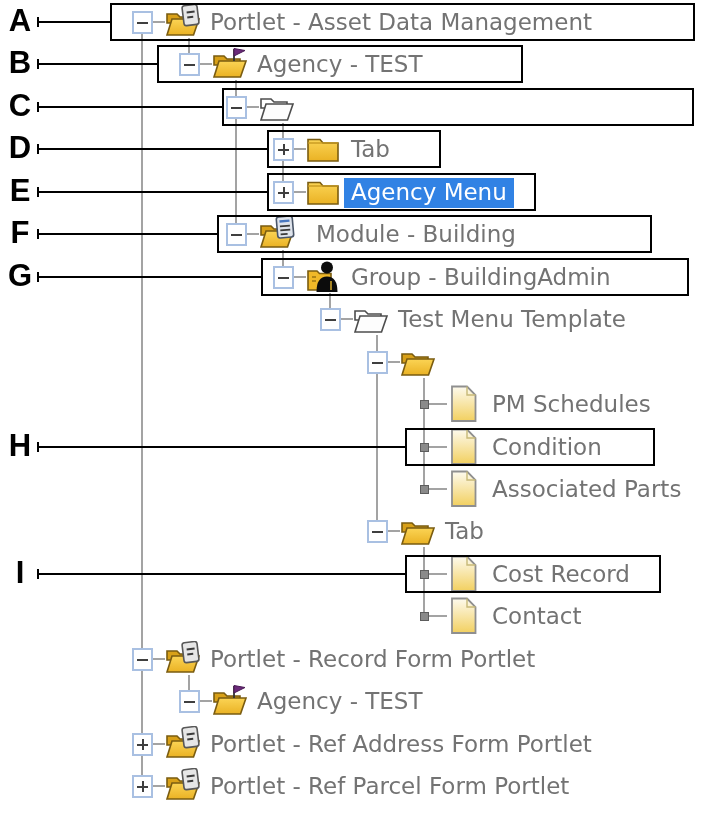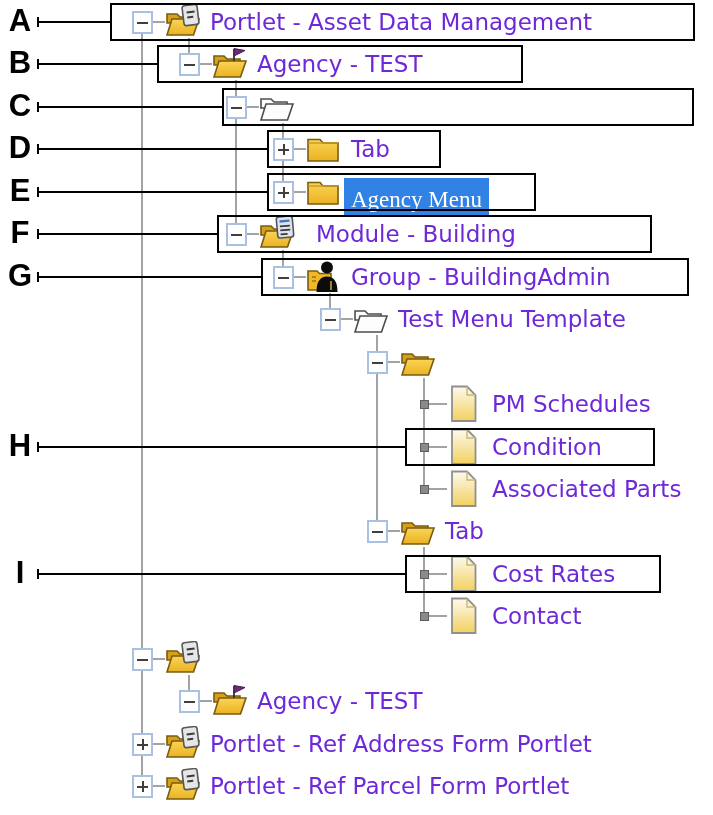--- a/index.html
+++ b/index.html
@@ -7,22 +7,22 @@
          font-family:"DejaVu Sans","Liberation Sans",sans-serif;}
   .vline{position:absolute;width:2px;background:#a3a3a3;}
   .hline{position:absolute;height:2px;background:#a3a3a3;}
   .tbox{position:absolute;width:21px;height:23px;background:#ffffff;border:2px solid #a9c0e2;
         box-sizing:border-box;display:flex;align-items:center;justify-content:center;cursor:pointer;}
   .sign-h{width:11px;height:2px;background:#3f3f3f;}
   .sign-v{position:absolute;width:2px;height:11px;background:#3f3f3f;}
   .bullet{position:absolute;width:9px;height:9px;background:#8a8a8a;border:1px solid #5d5d5d;box-sizing:border-box;}
   .icon{position:absolute;}
   .icon svg{display:block;width:100%;height:100%;}
-  .label{position:absolute;font-size:23px;color:#6d28d9;white-space:nowrap;height:28px;line-height:28px;cursor:default;}
-  .label.sel{background:#3182e4;color:#ffffff;padding:8px 7px 2px 7px;margin-left:-7px;height:auto;line-height:27px;font-family:Liberation Serif, serif;}
+  .label{position:absolute;font-size:23px;color:#737373;white-space:nowrap;height:28px;line-height:28px;cursor:default;}
+  .label.sel{background:#3182e4;color:#ffffff;padding:1px 7px 2px 7px;margin-left:-7px;height:auto;line-height:27px;}
   .cbox{position:absolute;border:2px solid #000000;box-sizing:border-box;background:transparent;pointer-events:none;}
   .cline{position:absolute;height:2px;background:#000000;}
   .ctick{position:absolute;width:2px;height:10px;background:#000000;}
   .cletter{position:absolute;left:2px;width:36px;height:34px;line-height:34px;text-align:center;
            font-family:"Liberation Sans",sans-serif;font-weight:bold;font-size:31px;color:#000000;}
 </style>
 </head>
 <body>
 
 <div id="stage">
@@ -188,21 +188,21 @@
     </div>
     <div class="label" style="left: 445px; top: 517px;">Tab</div>
     <div class="hline" style="left: 424px; width: 23px; top: 573px;"></div>
     <div class="bullet" style="left: 420px; top: 570px;"></div>
     <div class="icon" style="left: 447px; top: 555px; width: 34px; height: 38px;">
       <svg viewBox="0 0 34 38">
         <path d="M5 1.5 L20 1.5 L28.5 10 L28.5 36 L5 36 Z" fill="url(#gpage)" stroke="#8f8f8f" stroke-width="1.8"></path>
         <path d="M20 1.5 L20 10 L28.5 10" fill="none" stroke="#c7b978" stroke-width="1.4"></path>
       </svg>
     </div>
-    <div class="label" style="left: 492px; top: 560px;">Cost Rates</div>
+    <div class="label" style="left: 492px; top: 560px;">Cost Record</div>
     <div class="hline" style="left: 424px; width: 23px; top: 615px;"></div>
     <div class="bullet" style="left: 420px; top: 612px;"></div>
     <div class="icon" style="left: 447px; top: 597px; width: 34px; height: 38px;">
       <svg viewBox="0 0 34 38">
         <path d="M5 1.5 L20 1.5 L28.5 10 L28.5 36 L5 36 Z" fill="url(#gpage)" stroke="#8f8f8f" stroke-width="1.8"></path>
         <path d="M20 1.5 L20 10 L28.5 10" fill="none" stroke="#c7b978" stroke-width="1.4"></path>
       </svg>
     </div>
     <div class="label" style="left: 492px; top: 602px;">Contact</div>
     <div class="hline" style="left: 152px; width: 13px; top: 658px;"></div>
@@ -212,20 +212,21 @@
     <div class="icon" style="left: 163px; top: 641px; width: 40px; height: 36px;">
       <svg viewBox="0 0 40 36">
         <path d="M4 10 L14 10 L17 13 L30 13 L30 19 L4 19 Z" fill="#d8a018" stroke="#7a5c10" stroke-width="1.6"></path>
         <path d="M9 15 L36 15 L30.5 31 L4 31 Z" fill="url(#gfold)" stroke="#7a5c10" stroke-width="1.6"></path>
         <g transform="rotate(-7 28 11)">
           <rect x="20" y="1" width="15" height="20" rx="2.5" fill="#e6e6e6" stroke="#585858" stroke-width="1.6"></rect>
           <path d="M24 8 h8 M24 13 h6" stroke="#3a3a3a" stroke-width="2" fill="none"></path>
         </g>
       </svg>
     </div>
+    <div class="label" style="left: 210px; top: 645px;">Portlet - Record Form Portlet</div>
     <div class="hline" style="left: 199px; width: 13px; top: 700px;"></div>
     <div class="tbox" style="left: 179px; top: 690px;">
       <div class="sign-h"></div>
     </div>
     <div class="icon" style="left: 210px; top: 683px; width: 40px; height: 36px;">
       <svg viewBox="0 0 40 36">
         <path d="M4 10 L14 10 L17 13 L30 13 L30 19 L4 19 Z" fill="#d8a018" stroke="#7a5c10" stroke-width="1.6"></path>
         <path d="M9 15 L36 15 L30.5 31 L4 31 Z" fill="url(#gfold)" stroke="#7a5c10" stroke-width="1.6"></path>
         <path d="M24 3 L24 15" stroke="#333" stroke-width="1.8" fill="none"></path>
         <path d="M24 2.5 L35 4.5 L24 10 Z" fill="#6b2a7a" stroke="#4a1a55" stroke-width="1"></path>

